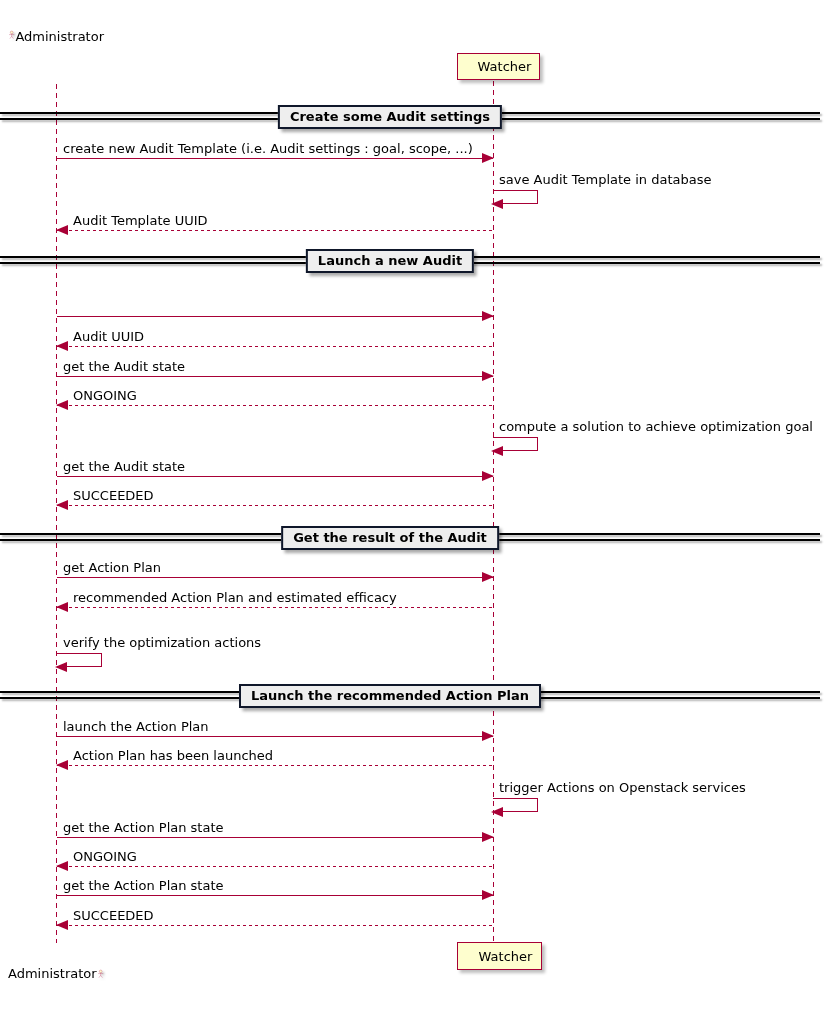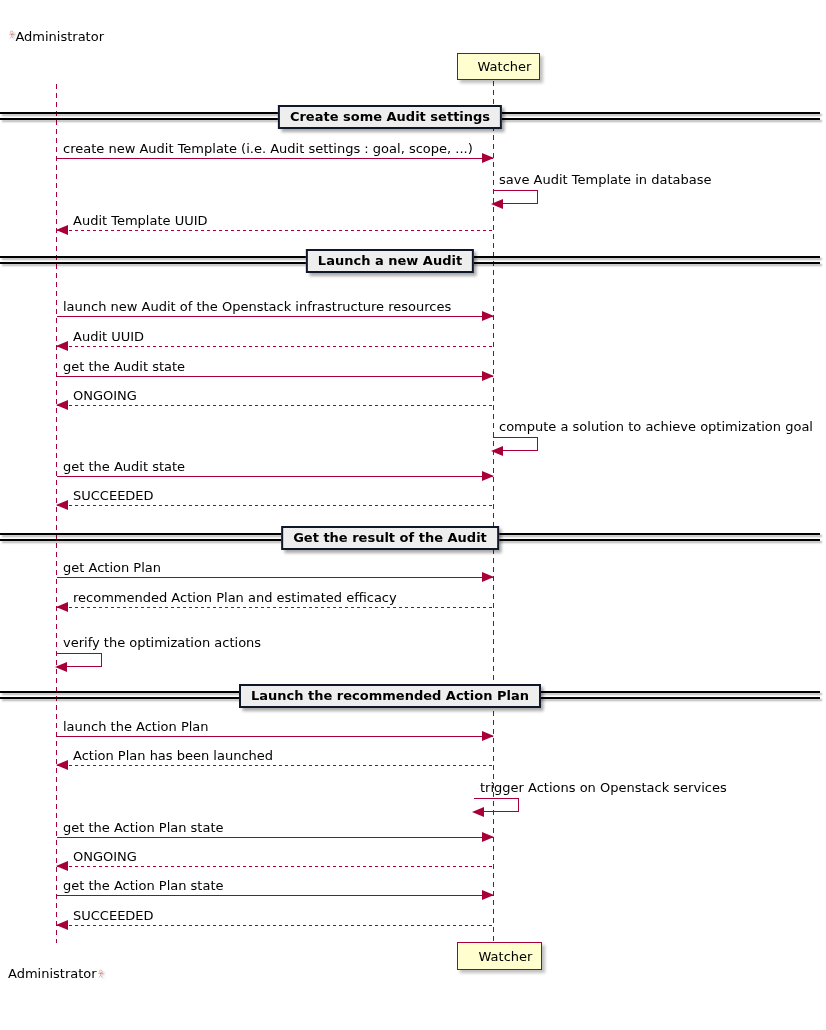--- a/index.html
+++ b/index.html
@@ -75,21 +75,20 @@
       </div>
       <div class="divider" style="top: 261px;">
         <div class="dline" style="top: -5px;"></div>
         <div class="dline" style="top: 1px;"></div>
         <div class="dbox">Launch a new Audit</div>
       </div>
       <div class="msg" style="left: 57px; width: 436px; top: 317px;">
         <div class="line solid"></div>
         <div class="head right"></div>
         <div class="label" style="left: 6px;">
-          <div>launch new Audit of the Openstack infrastructure resources</div>
         </div>
       </div>
       <div class="msg" style="left: 57px; width: 436px; top: 347px;">
         <div class="line dashed"></div>
         <div class="head left"></div>
         <div class="label" style="left: 16px;">
           <div>Audit UUID</div>
         </div>
       </div>
       <div class="msg" style="left: 57px; width: 436px; top: 377px;">
@@ -163,21 +162,21 @@
           <div>launch the Action Plan</div>
         </div>
       </div>
       <div class="msg" style="left: 57px; width: 436px; top: 766px;">
         <div class="line dashed"></div>
         <div class="head left"></div>
         <div class="label" style="left: 16px;">
           <div>Action Plan has been launched</div>
         </div>
       </div>
-      <div class="self" style="left: 474px; top: 798px;">
+      <div class="self" style="left: 493px; top: 798px;">
         <div class="head"></div>
         <div class="label">
           <div>trigger Actions on Openstack services</div>
         </div>
       </div>
       <div class="msg" style="left: 57px; width: 436px; top: 838px;">
         <div class="line solid"></div>
         <div class="head right"></div>
         <div class="label" style="left: 6px;">
           <div>get the Action Plan state</div>

